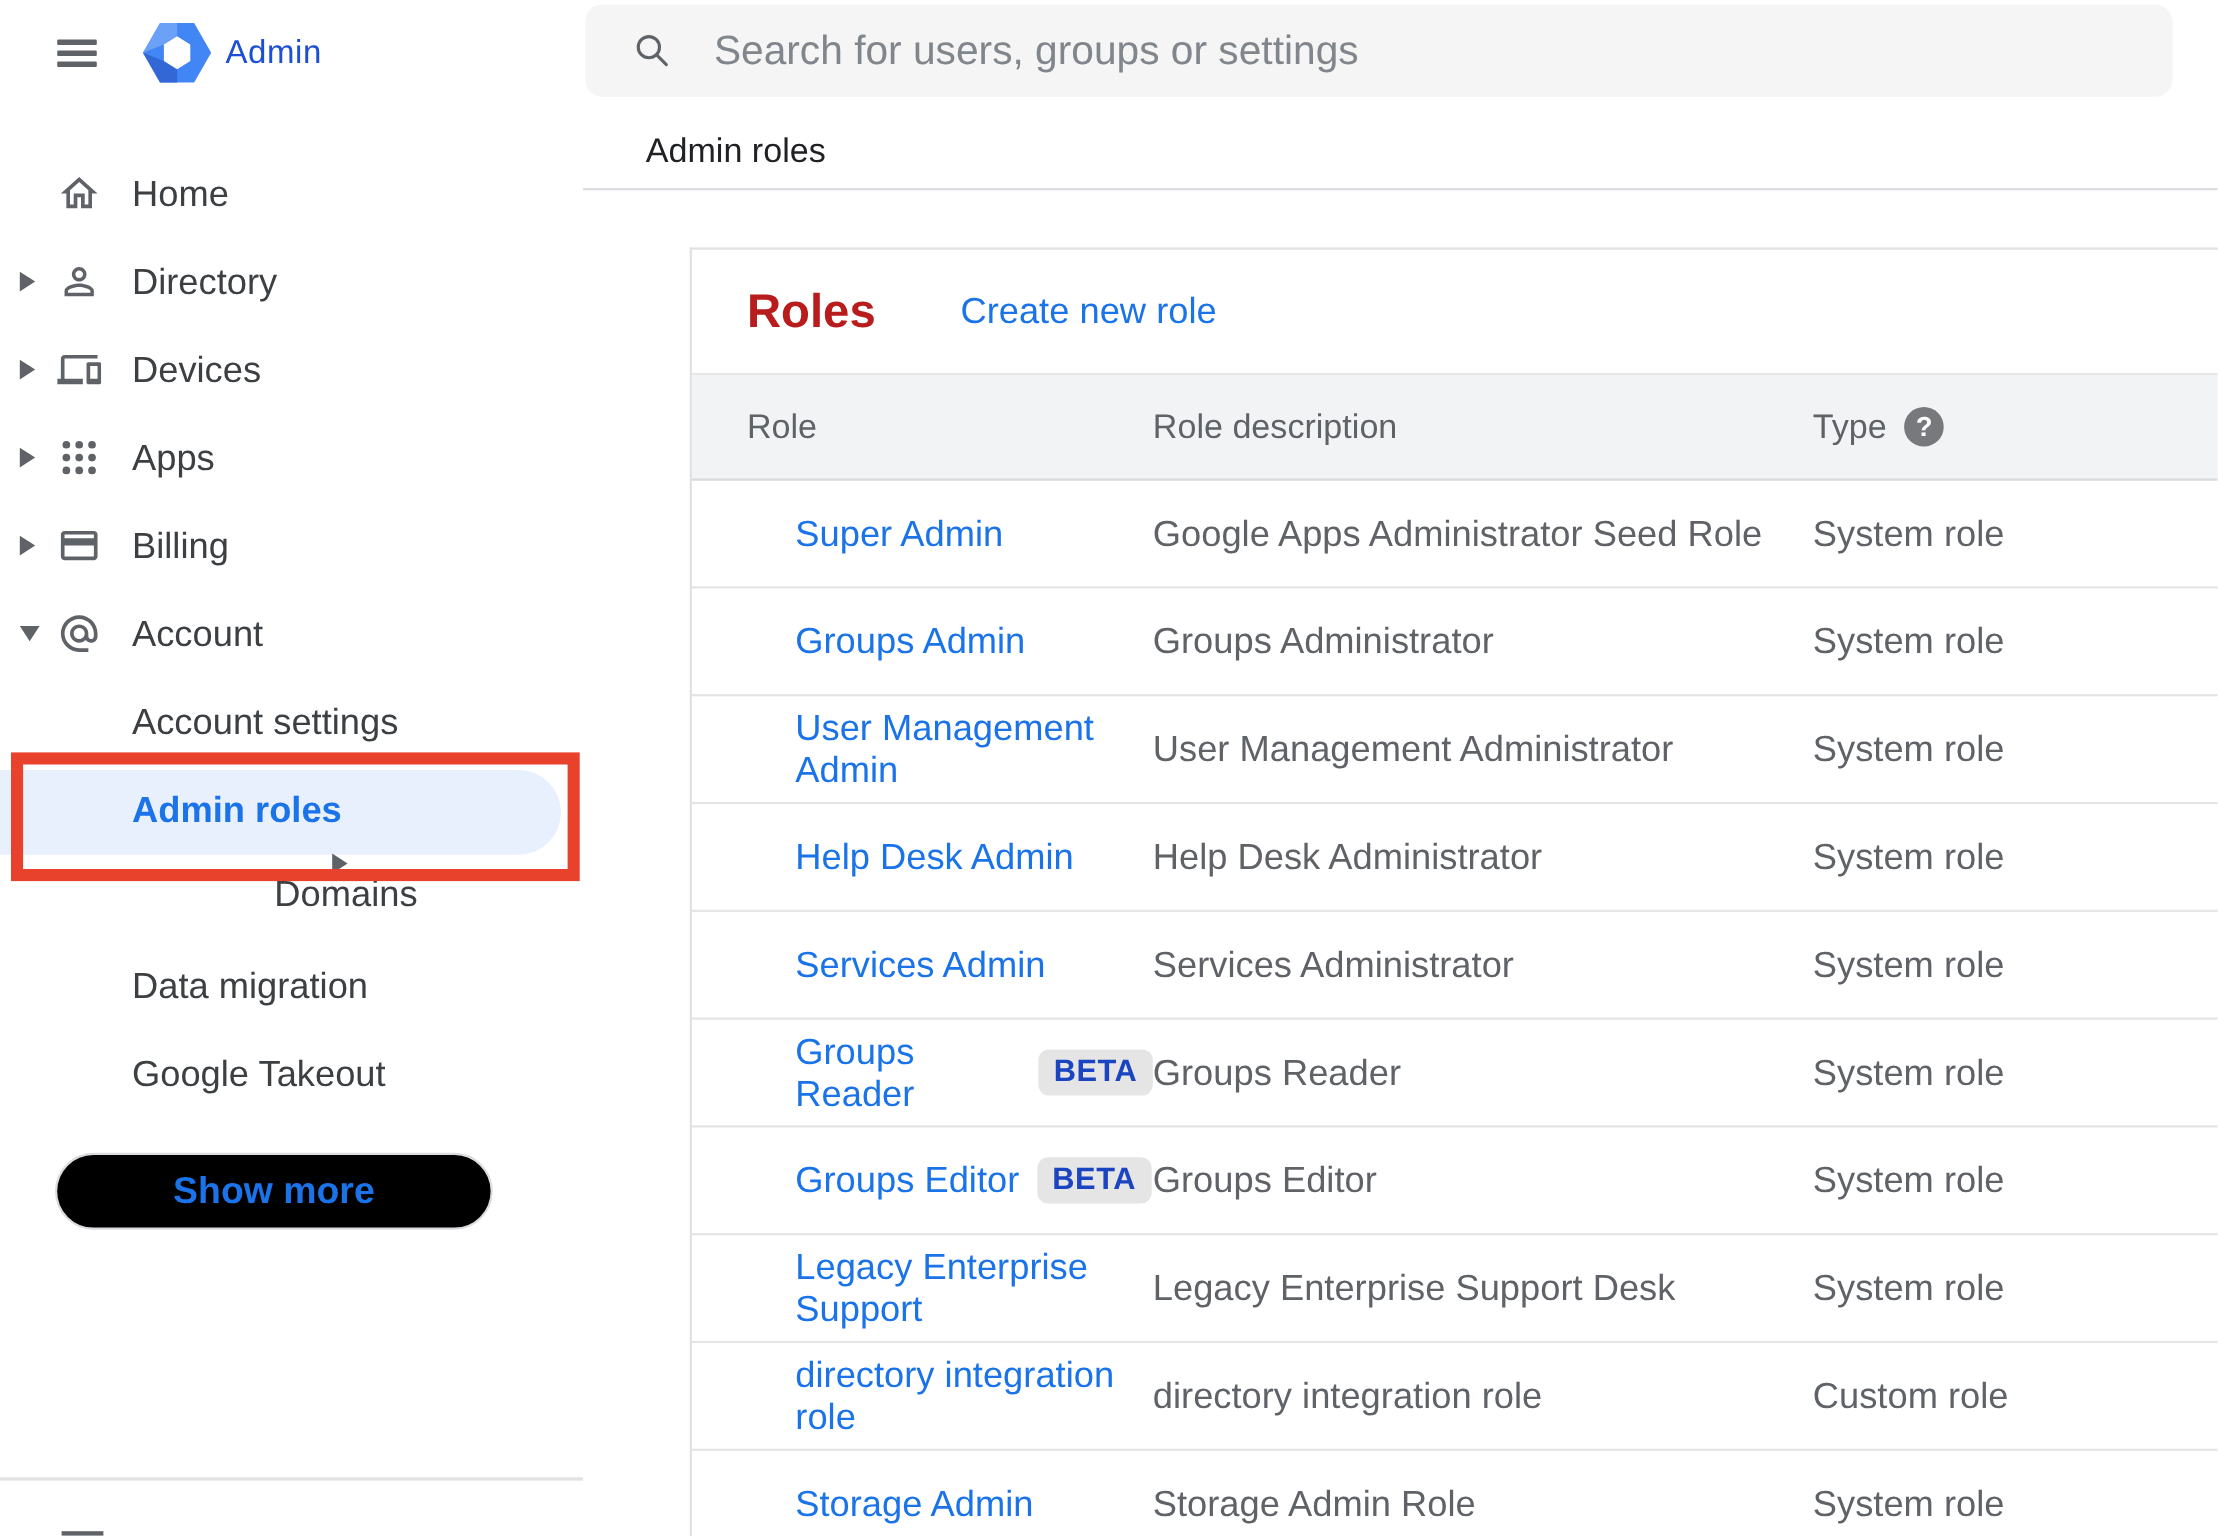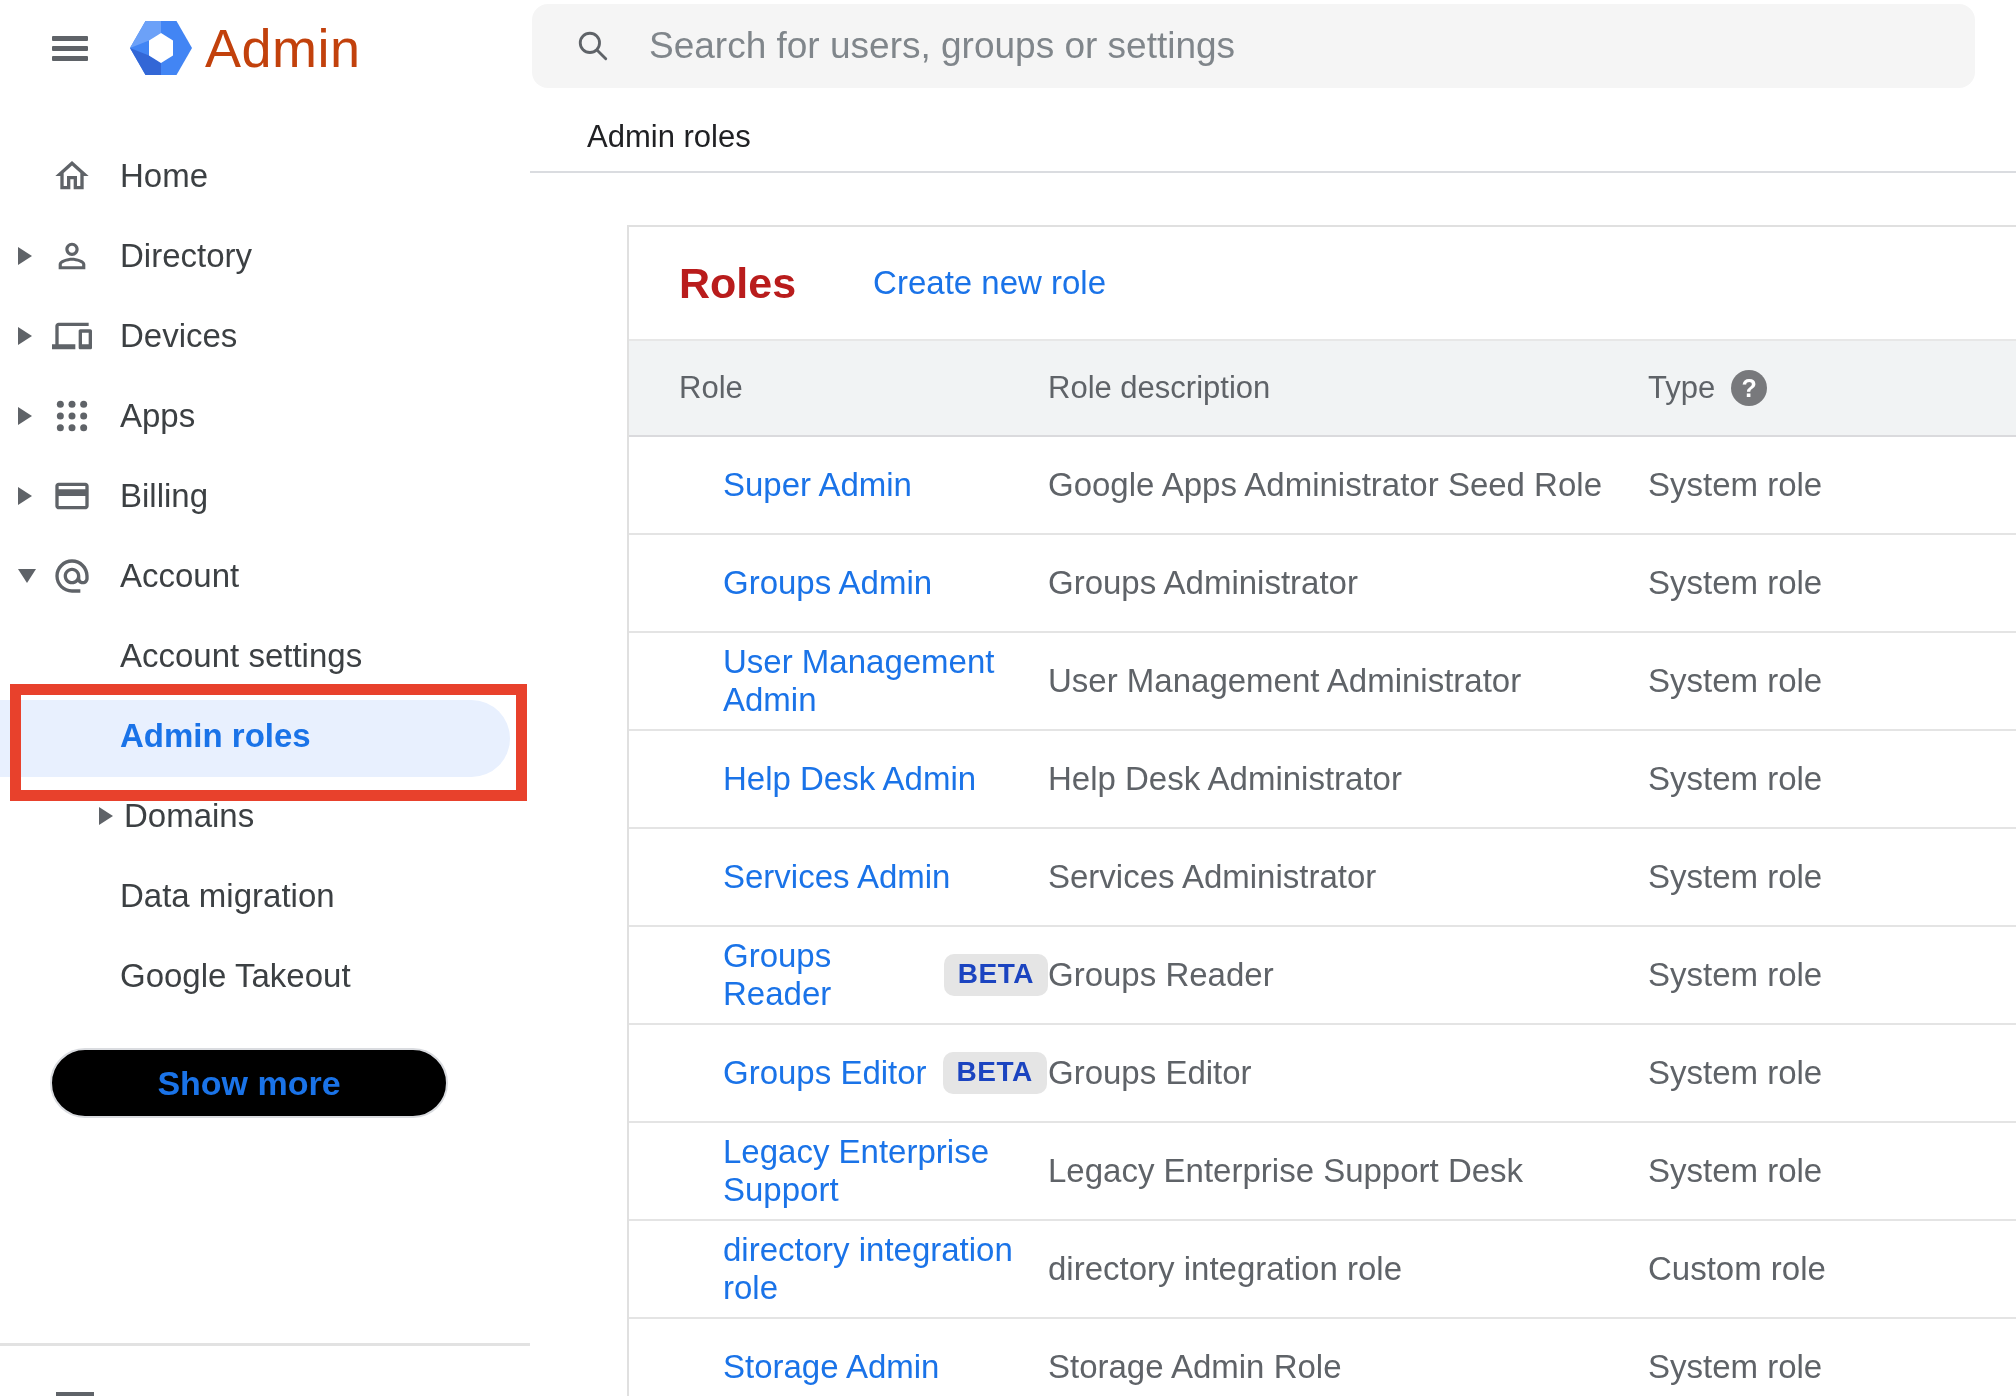--- a/index.html
+++ b/index.html
@@ -5,32 +5,32 @@
   html,body{margin:0;padding:0;width:2016px;height:1396px;overflow:hidden;background:#fff;
     font-family:"Liberation Sans","DejaVu Sans",sans-serif;-webkit-font-smoothing:antialiased;}
   *{box-sizing:border-box;}
 
   
   .sidebar{position:absolute;left:0;top:0;width:530px;height:1396px;background:#fff;z-index:5;}
   .sb-header{height:96px;display:flex;align-items:center;}
   .hamburger{width:36px;height:25px;margin-left:52px;display:flex;flex-direction:column;justify-content:space-between;cursor:pointer;}
   .hamburger span{display:block;height:5px;background:#5f6368;border-radius:1px;}
   .logo{margin-left:42px;width:62px;height:64px;display:block;}
-  .logo-text{margin-left:13px;font-size:54px;color:#c2410c;letter-spacing:.5px;}
+  .logo-text{margin-left:13px;font-size:30px;color:#1d4ed8;letter-spacing:.5px;}
 
   .nav{margin-top:40px;}
   .nav-item{height:80px;display:flex;align-items:center;position:relative;cursor:pointer;}
   .slot-arrow{width:52px;display:flex;align-items:center;padding-left:18px;flex:none;}
   .slot-icon{width:68px;flex:none;display:flex;align-items:center;}
   .slot-icon svg{width:40px;height:40px;fill:#5f6368;}
   .nav-label{font-size:33px;color:#3c4043;}
   .arrow-right{width:0;height:0;border-left:14px solid #5f6368;border-top:9px solid transparent;border-bottom:9px solid transparent;}
   .arrow-down{width:0;height:0;border-top:14px solid #5f6368;border-left:9px solid transparent;border-right:9px solid transparent;}
   .nav-sub{padding-left:120px;}
-  .nav-sub-arrow{padding-left:99px;}
+  .nav-sub-arrow{padding-left:99px;flex-direction:column;}
   .nav-sub-arrow .mini-arrow{margin-right:11px;}
   .active-pill{position:absolute;left:0;top:4px;width:510px;height:77px;background:#e8f0fe;border-radius:0 40px 40px 0;}
   .active-label{position:relative;z-index:2;font-size:33px;font-weight:bold;color:#1a73e8;margin-left:120px;}
   .annotation-box{position:absolute;left:10px;top:684px;width:517px;height:117px;border:11px solid #e8412c;z-index:3;pointer-events:none;}
 
   .show-more{margin:32px 0 0 50px;width:398px;height:70px;border:2px solid #dadce0;border-radius:35px;
     background:#000000;display:flex;align-items:center;justify-content:center;font-size:34px;font-weight:bold;color:#1a73e8;cursor:pointer;}
   .sb-bottom-divider{position:absolute;left:0;top:1343px;width:530px;height:3px;background:#e2e2e2;}
   .sb-bottom-sliver{position:absolute;left:56px;top:1392px;width:38px;height:4px;background:#5f6368;}
 

